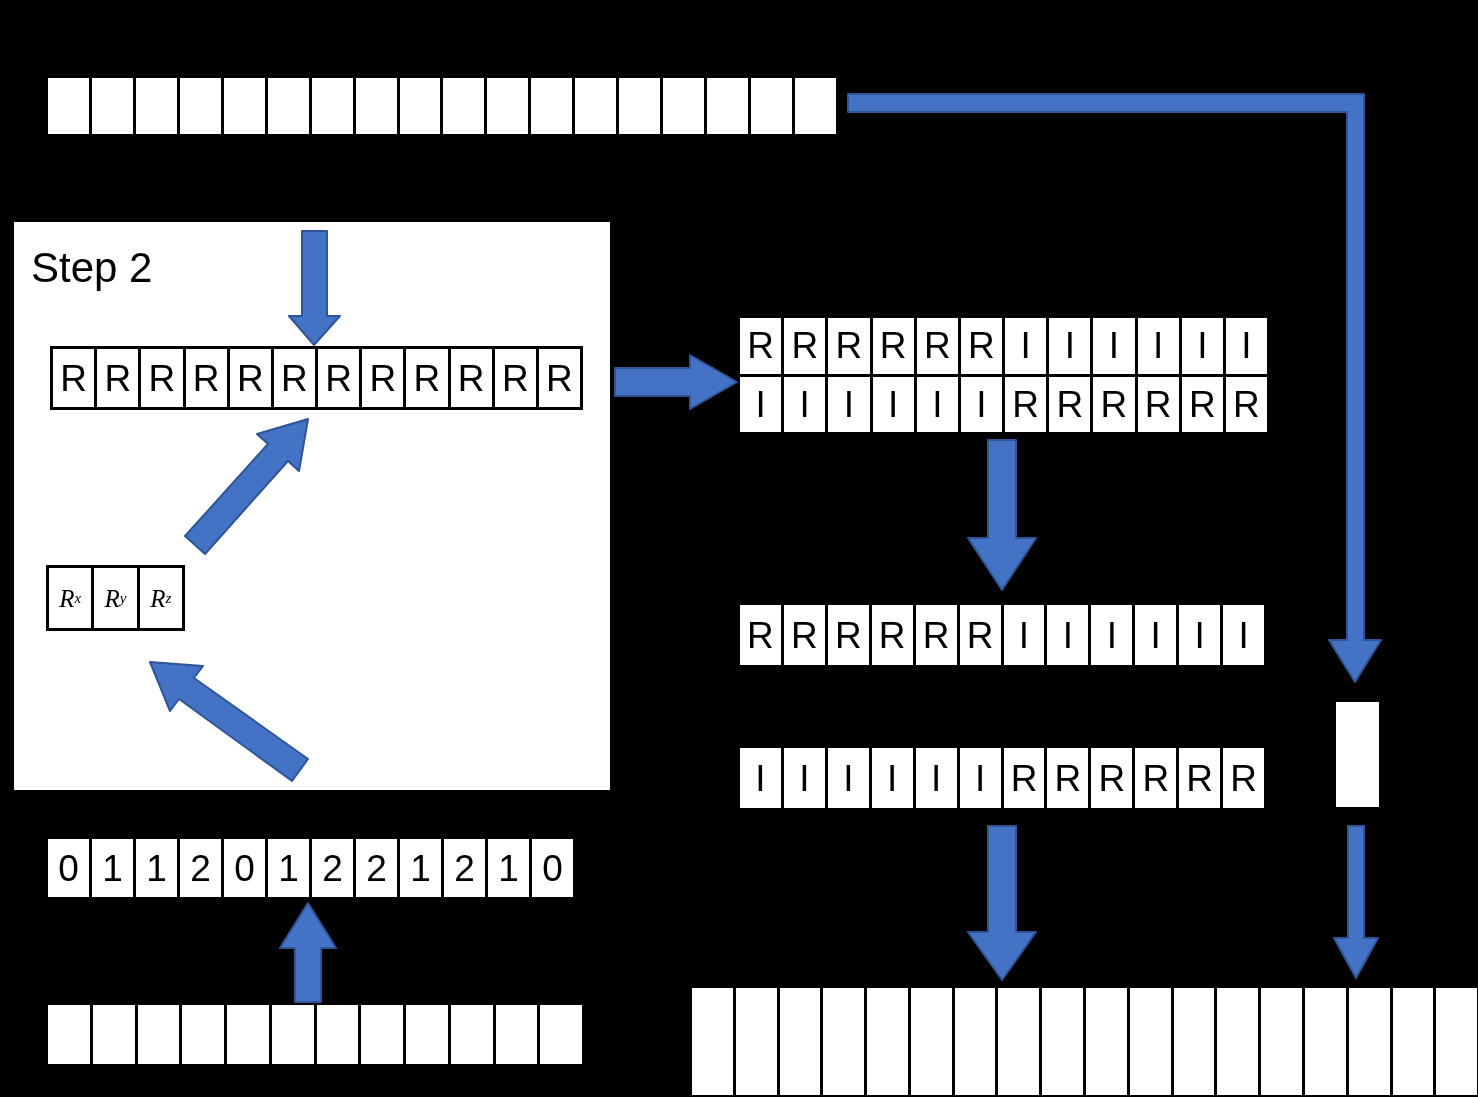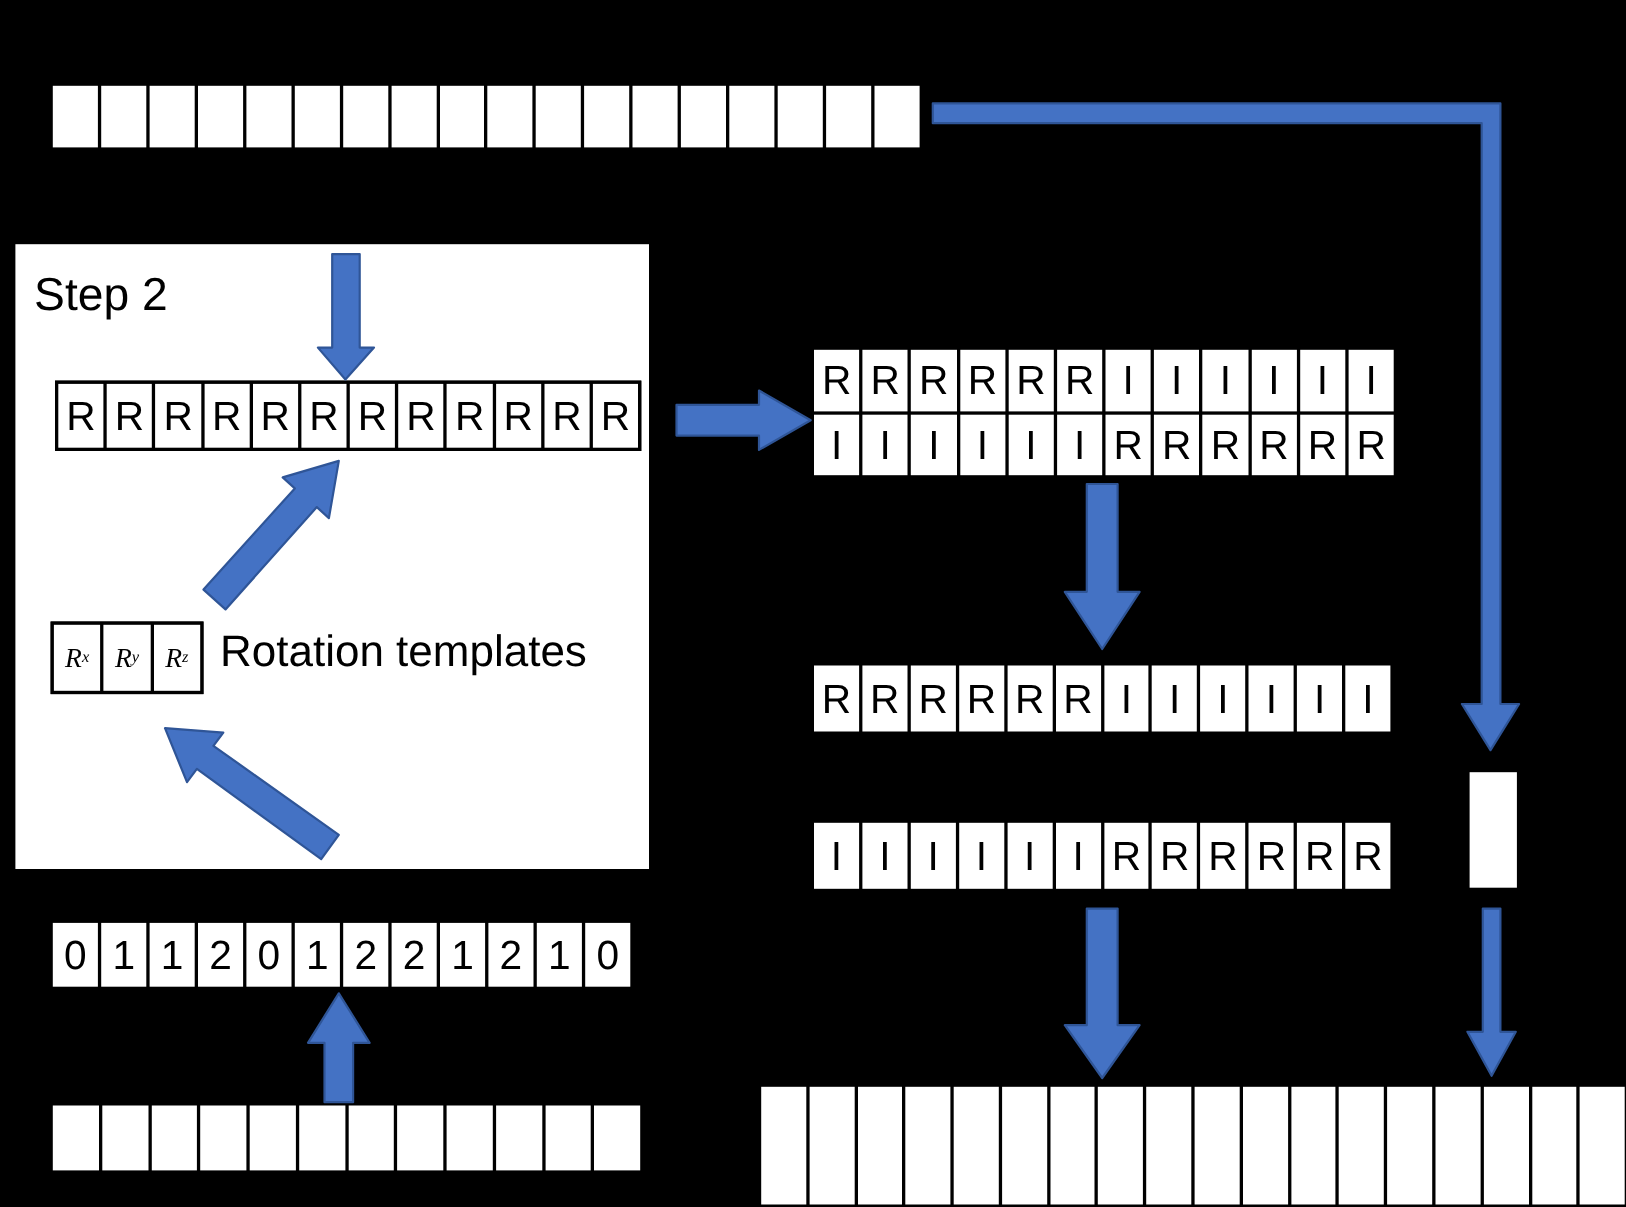--- a/index.html
+++ b/index.html
@@ -2,21 +2,21 @@
 <html style="--bg: #000000; --panel: #ffffff; --cell: #ffffff; --line: #000000; --text: #000000; --arrow: #4472c4; --arrow-edge: #2f5597;"><head>
 <meta charset="utf-8">
 <style>
   html,body{margin:0;padding:0;background:#000;}
   .stage{position:relative;width:1478px;height:1097px;background:var(--bg,#000);
          font-family:"Liberation Sans",sans-serif;overflow:hidden;}
   .strip{position:absolute;display:flex;gap:3px;background:var(--line,#000);}
   .strip .cell{flex:1;background:var(--cell,#fff);display:flex;align-items:center;
                justify-content:center;font-size:37px;color:var(--text,#000);line-height:1;}
   .bordered{border:3px solid var(--line,#000);}
-  .panel{position:absolute;background:var(--panel,#fff);}
+  .panel{position:absolute;background:var(--panel,#fff);padding-left:20px;}
   .title{position:absolute;font-size:42px;color:var(--text,#000);white-space:nowrap;}
   .biglabel{position:absolute;font-size:40px;color:var(--text,#000);white-space:nowrap;}
   .math-row .cell{font-family:"Liberation Serif",serif;font-style:italic;font-size:25px;}
   .math-row .cell sub{font-size:15px;font-style:italic;}
   .buffer{position:absolute;background:var(--cell,#fff);}
   svg.overlay{position:absolute;left:0;top:0;pointer-events:none;}
   svg.overlay polygon{fill:var(--arrow,#4472c4);stroke:var(--arrow-edge,#2f5597);
                       stroke-width:2;stroke-linejoin:round;}
 </style>
 </head>
@@ -68,21 +68,20 @@
         </div>
         <div class="cell">
           <span>R</span>
           <sub>y</sub>
         </div>
         <div class="cell">
           <span>R</span>
           <sub>z</sub>
         </div>
       </div>
-    <div class="biglabel" style="left:186px;top:348px;">Rotation templates</div>
   </div>
 
   <div style="position:absolute;left:740px;top:318px;width:527px;height:114px;
               display:grid;grid-template-rows:1fr 1fr;row-gap:3px;background:var(--line,#000);">
     <div class="strip" style="position:relative;">
         <div class="cell">R</div>
         <div class="cell">R</div>
         <div class="cell">R</div>
         <div class="cell">R</div>
         <div class="cell">R</div>

